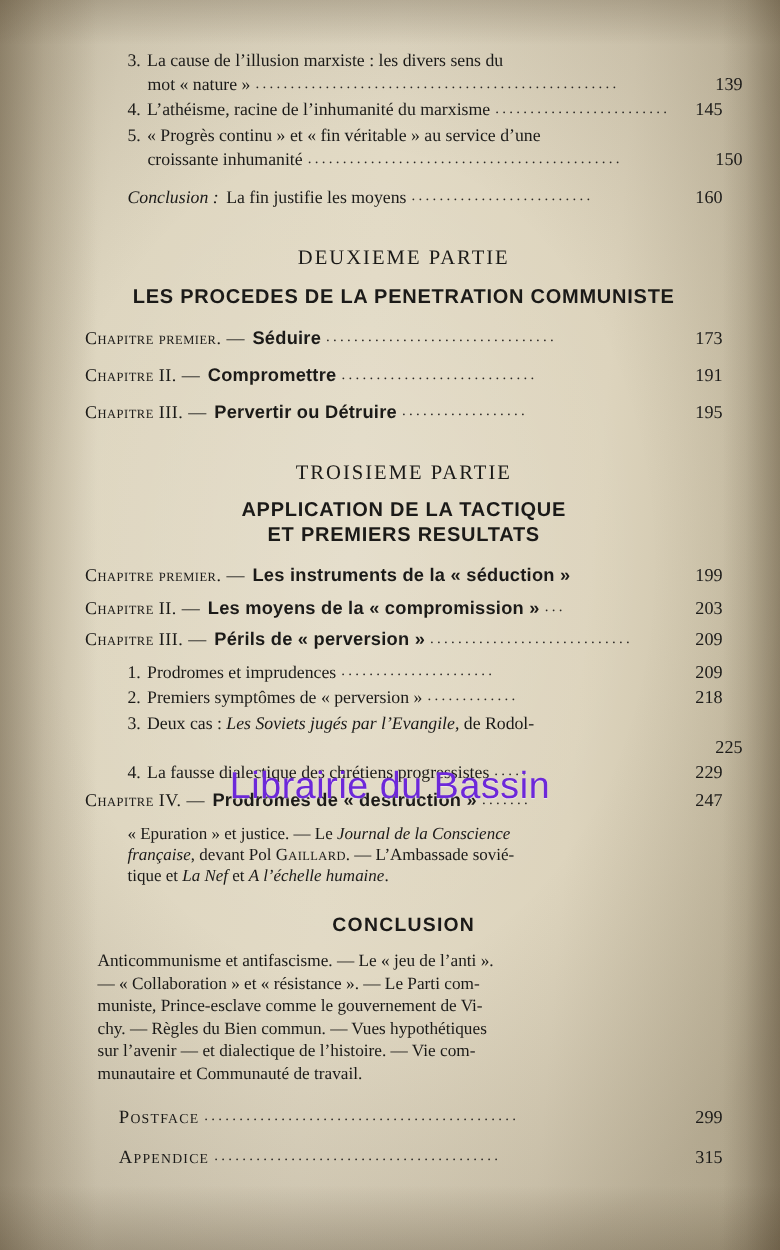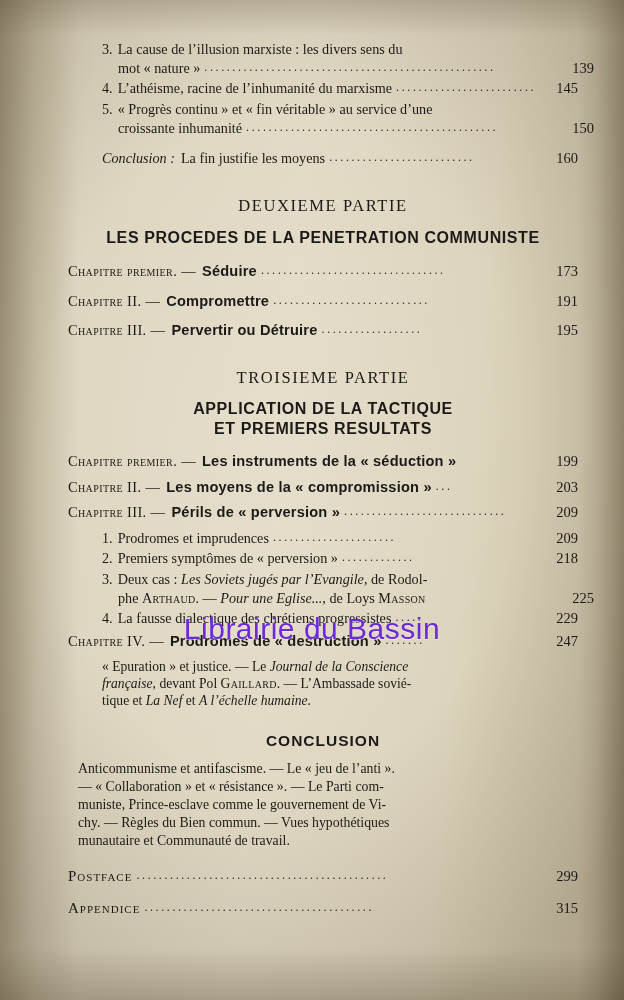--- a/index.html
+++ b/index.html
@@ -176,20 +176,21 @@
   }
   .concl-body {
     margin-left: 10px;
     font-size: 13.8px;
     line-height: 1.3;
     text-align: justify;
   }
 
   .tail {
     margin-top: 16px;
+    margin-left: 27px;
   }
   .tail .entry { margin-bottom: 12px; }
   .tail .txt {
     font-variant: small-caps;
     font-size: 15px;
     letter-spacing: 1px;
   }
 
   
   .watermark {
@@ -342,21 +343,20 @@
       <span class="pg">218</span>
     </div>
   </div>
 
   <div class="subitem">
     <div class="wrap-line">
       <span class="num">3.</span>
       <span class="fill"><span>Deux cas : </span><span class="italic">Les Soviets jugés par l’Evangile</span><span>, de Rodol-</span></span>
     </div>
     <div class="entry cont">
-      <span class="txt"><span>phe </span><span class="sc">Arthaud</span><span>. — </span><span class="italic">Pour une Eglise...</span><span>, de Loys </span><span class="sc">Masson</span></span>
       <span class="dots"> </span>
       <span class="pg">225</span>
     </div>
   </div>
 
   <div class="subitem">
     <div class="entry">
       <span class="num">4.</span>
       <span class="txt">La fausse dialectique des chrétiens progressistes</span>
       <span class="dots">.....</span>
@@ -378,20 +378,21 @@
     <div><span class="italic">française</span><span>, devant Pol </span><span class="sc">Gaillard</span><span>. — L’Ambassade sovié-</span></div>
     <div><span>tique et </span><span class="italic">La Nef</span><span> et </span><span class="italic">A l’échelle humaine</span><span>.</span></div>
   </div>
 
   <div class="concl-head">CONCLUSION</div>
   <div class="concl-body">
     <div>Anticommunisme et antifascisme. — Le « jeu de l’anti ».</div>
     <div>— « Collaboration » et « résistance ». — Le Parti com-</div>
     <div>muniste, Prince-esclave comme le gouvernement de Vi-</div>
     <div>chy. — Règles du Bien commun. — Vues hypothétiques</div>
+    <div>sur l’avenir — et dialectique de l’histoire. — Vie com-</div>
     <div>munautaire et Communauté de travail.</div>
   </div>
 
   <div class="tail">
     <div class="entry">
       <span class="txt">Postface</span>
       <span class="dots">.............................................</span>
       <span class="pg">299</span>
     </div>
     <div class="entry">

